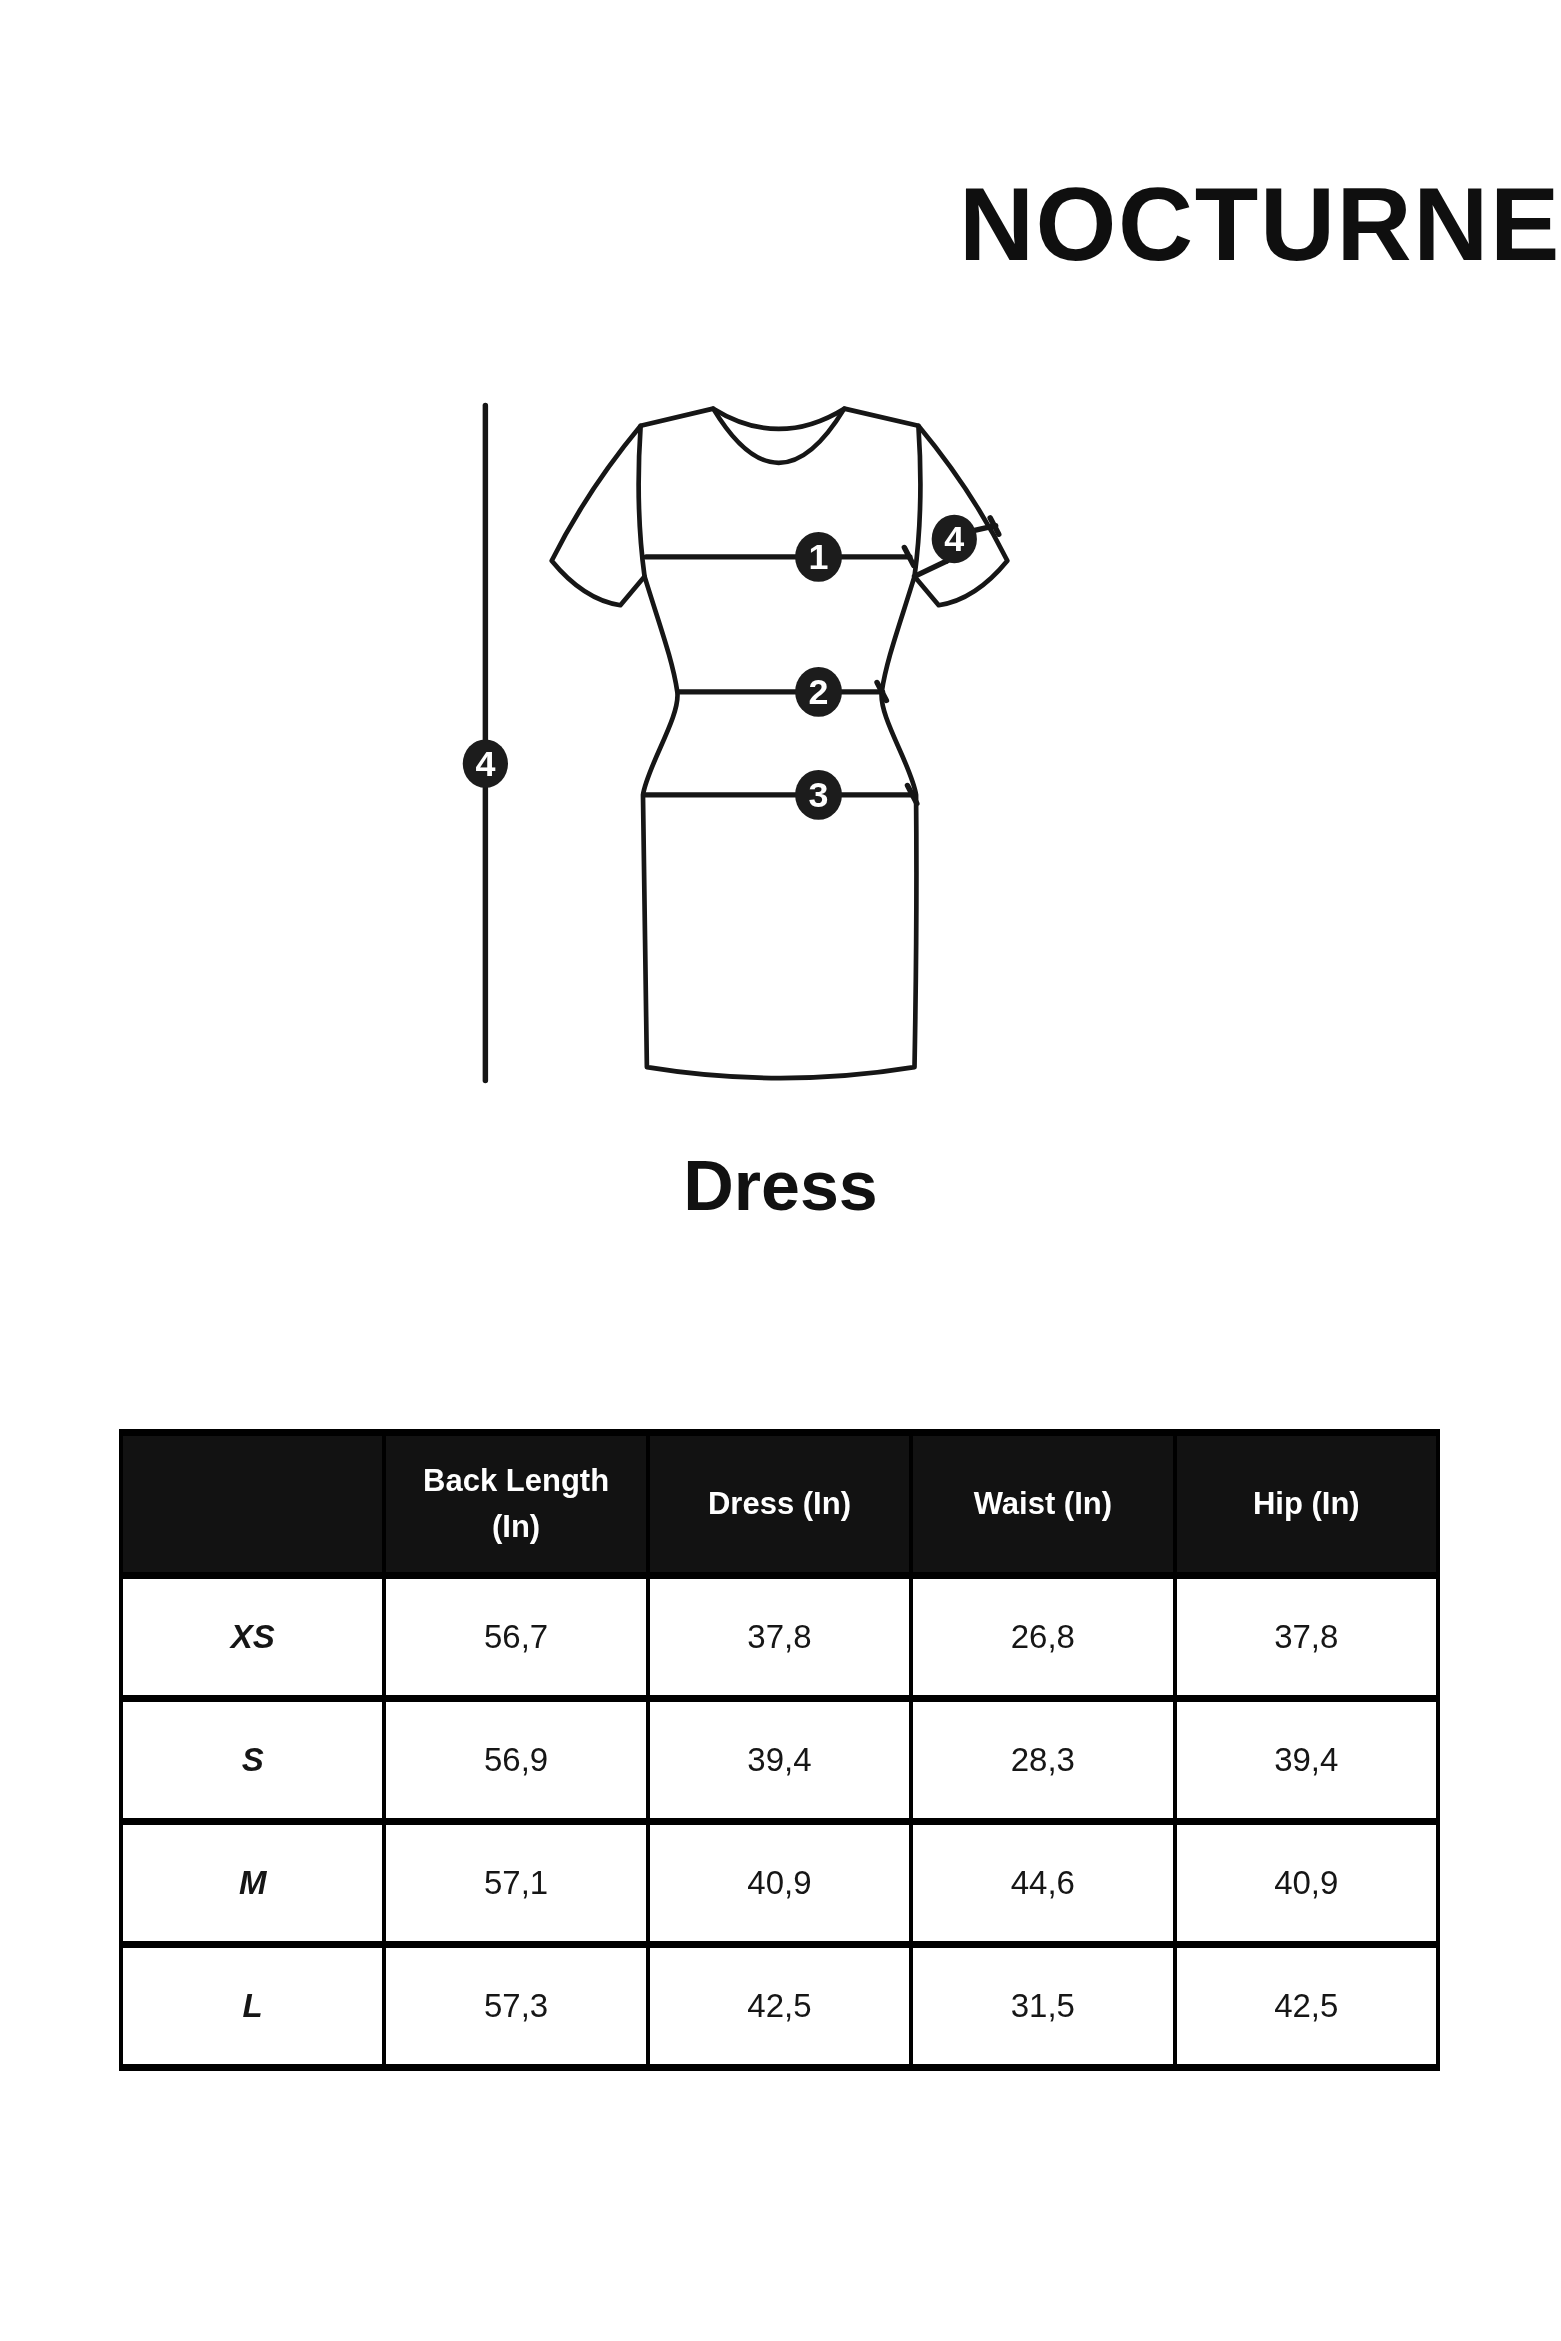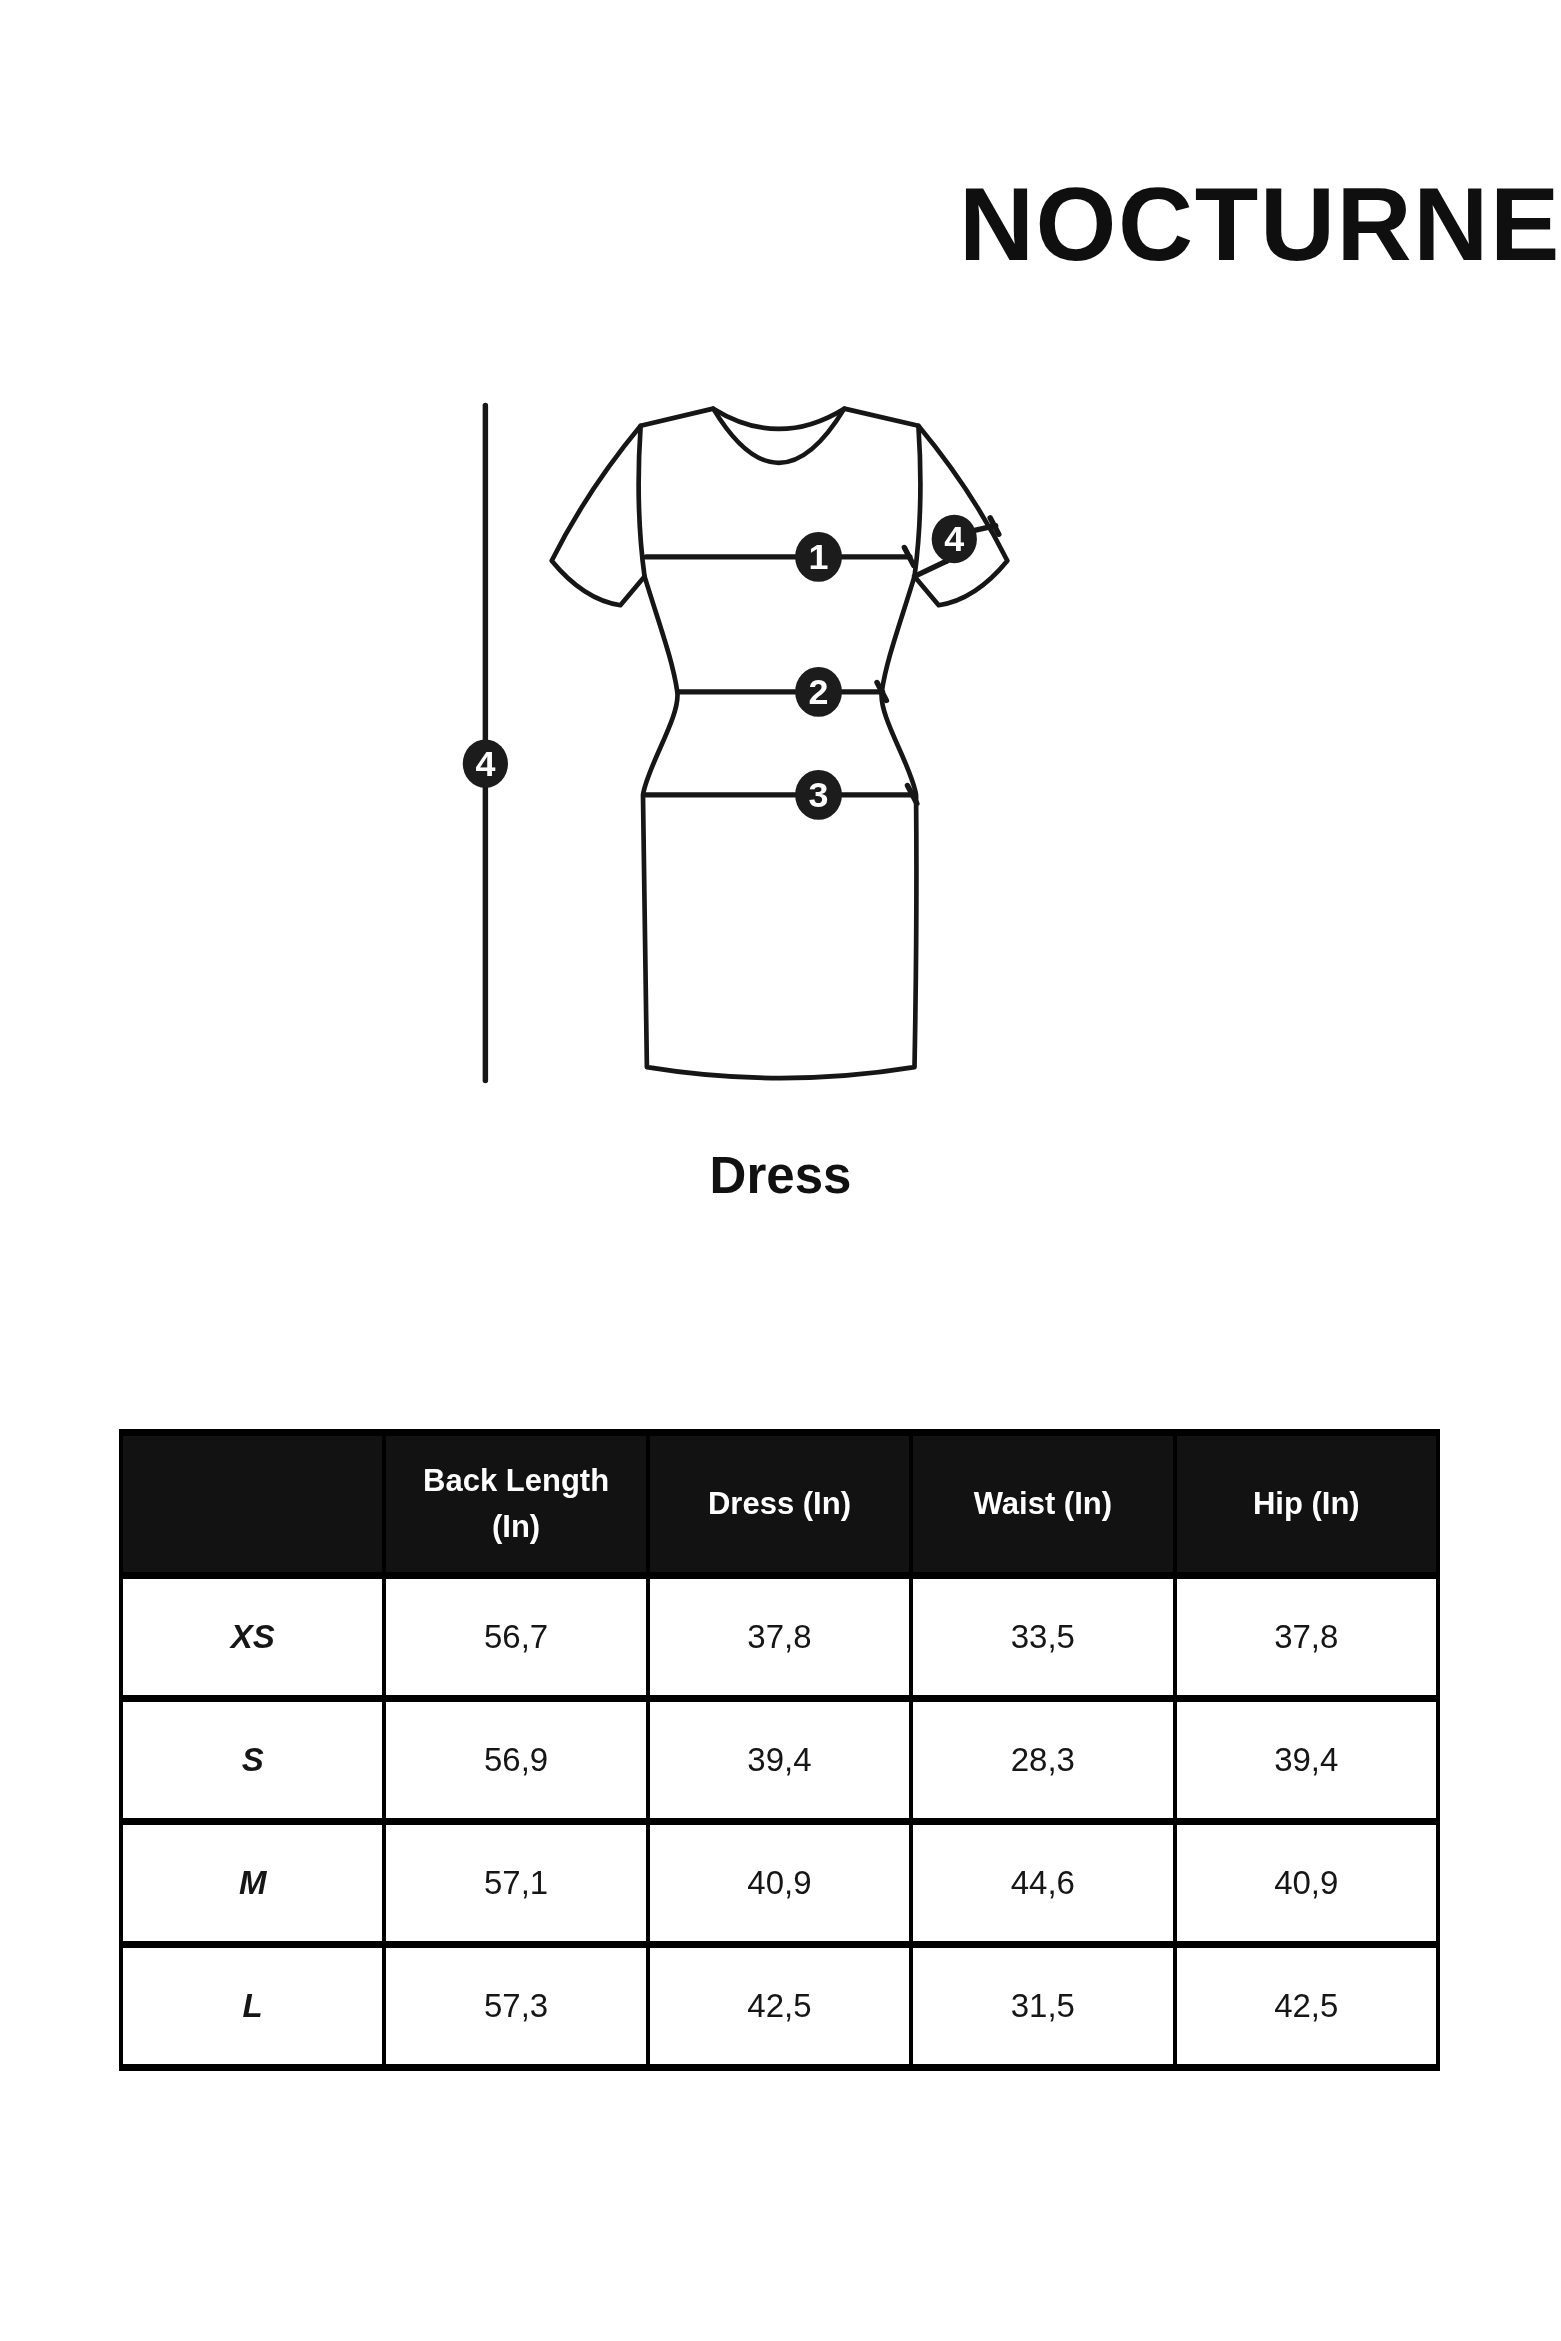--- a/index.html
+++ b/index.html
@@ -9,21 +9,21 @@
     font-family:"Liberation Sans", sans-serif; color:#161616;
   }
   .brand {
     position:absolute; left:0; top:166px; width:1561px; height:117px;
     text-align:right; font-size:104px; font-weight:bold;
     letter-spacing:1.6px; line-height:117px; color:#0f0f0f;
   }
   .diagram { position:absolute; left:437px; top:367px; width:671px; height:734px; }
   .caption {
     position:absolute; left:0; top:1146px; width:1561px;
-    text-align:center; font-size:51px; font-weight:bold; color:#111111;
+    text-align:center; font-size:70px; font-weight:bold; color:#111111;
   }
   table.size-table {
     position:absolute; left:119px; top:1429px; width:1321px;
     border-collapse:collapse; table-layout:fixed;
   }
   .size-table th, .size-table td {
     border:4.7px solid #000000; border-top-width:7px; border-bottom-width:7px;
     text-align:center; vertical-align:middle; padding:0 11px;
     overflow:hidden;
   }
@@ -125,21 +125,21 @@
         <th>Dress (In)</th>
         <th>Waist (In)</th>
         <th>Hip (In)</th>
       </tr>
     </thead>
     <tbody>
       <tr>
         <td class="size-cell">XS</td>
         <td>56,7</td>
         <td>37,8</td>
-        <td>33,5</td>
+        <td>26,8</td>
         <td>37,8</td>
       </tr>
       <tr>
         <td class="size-cell">S</td>
         <td>56,9</td>
         <td>39,4</td>
         <td>28,3</td>
         <td>39,4</td>
       </tr>
       <tr>

